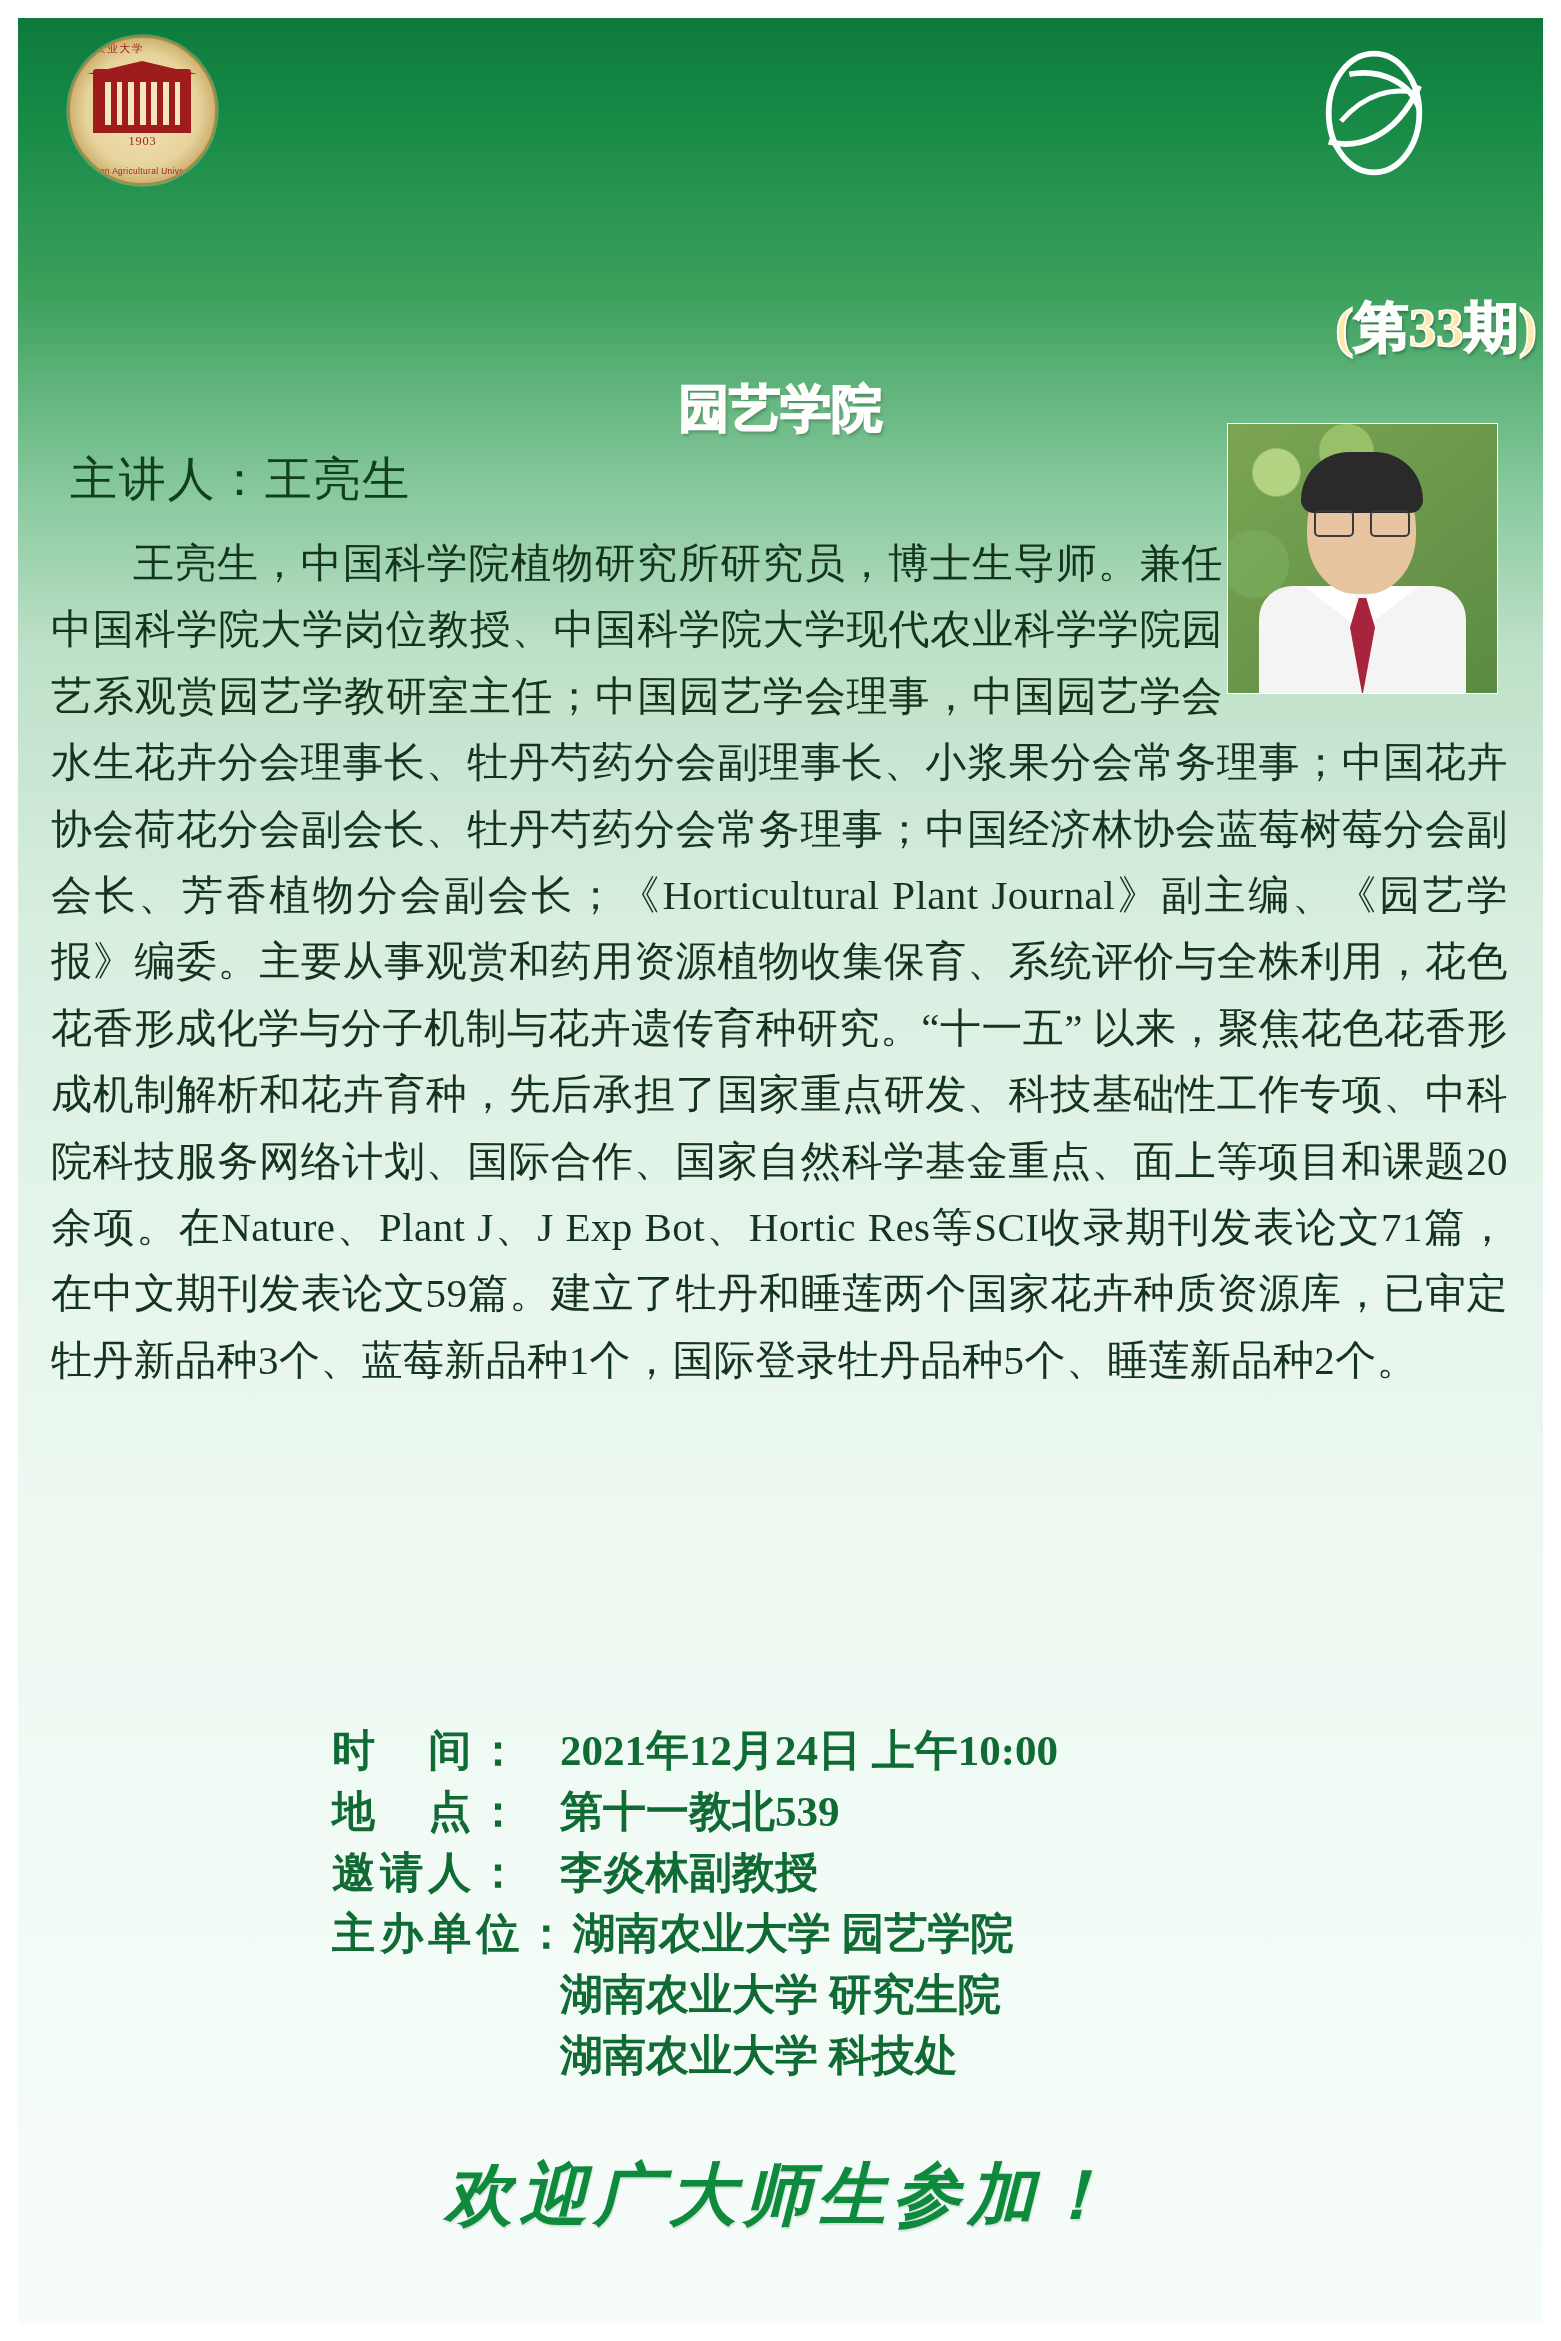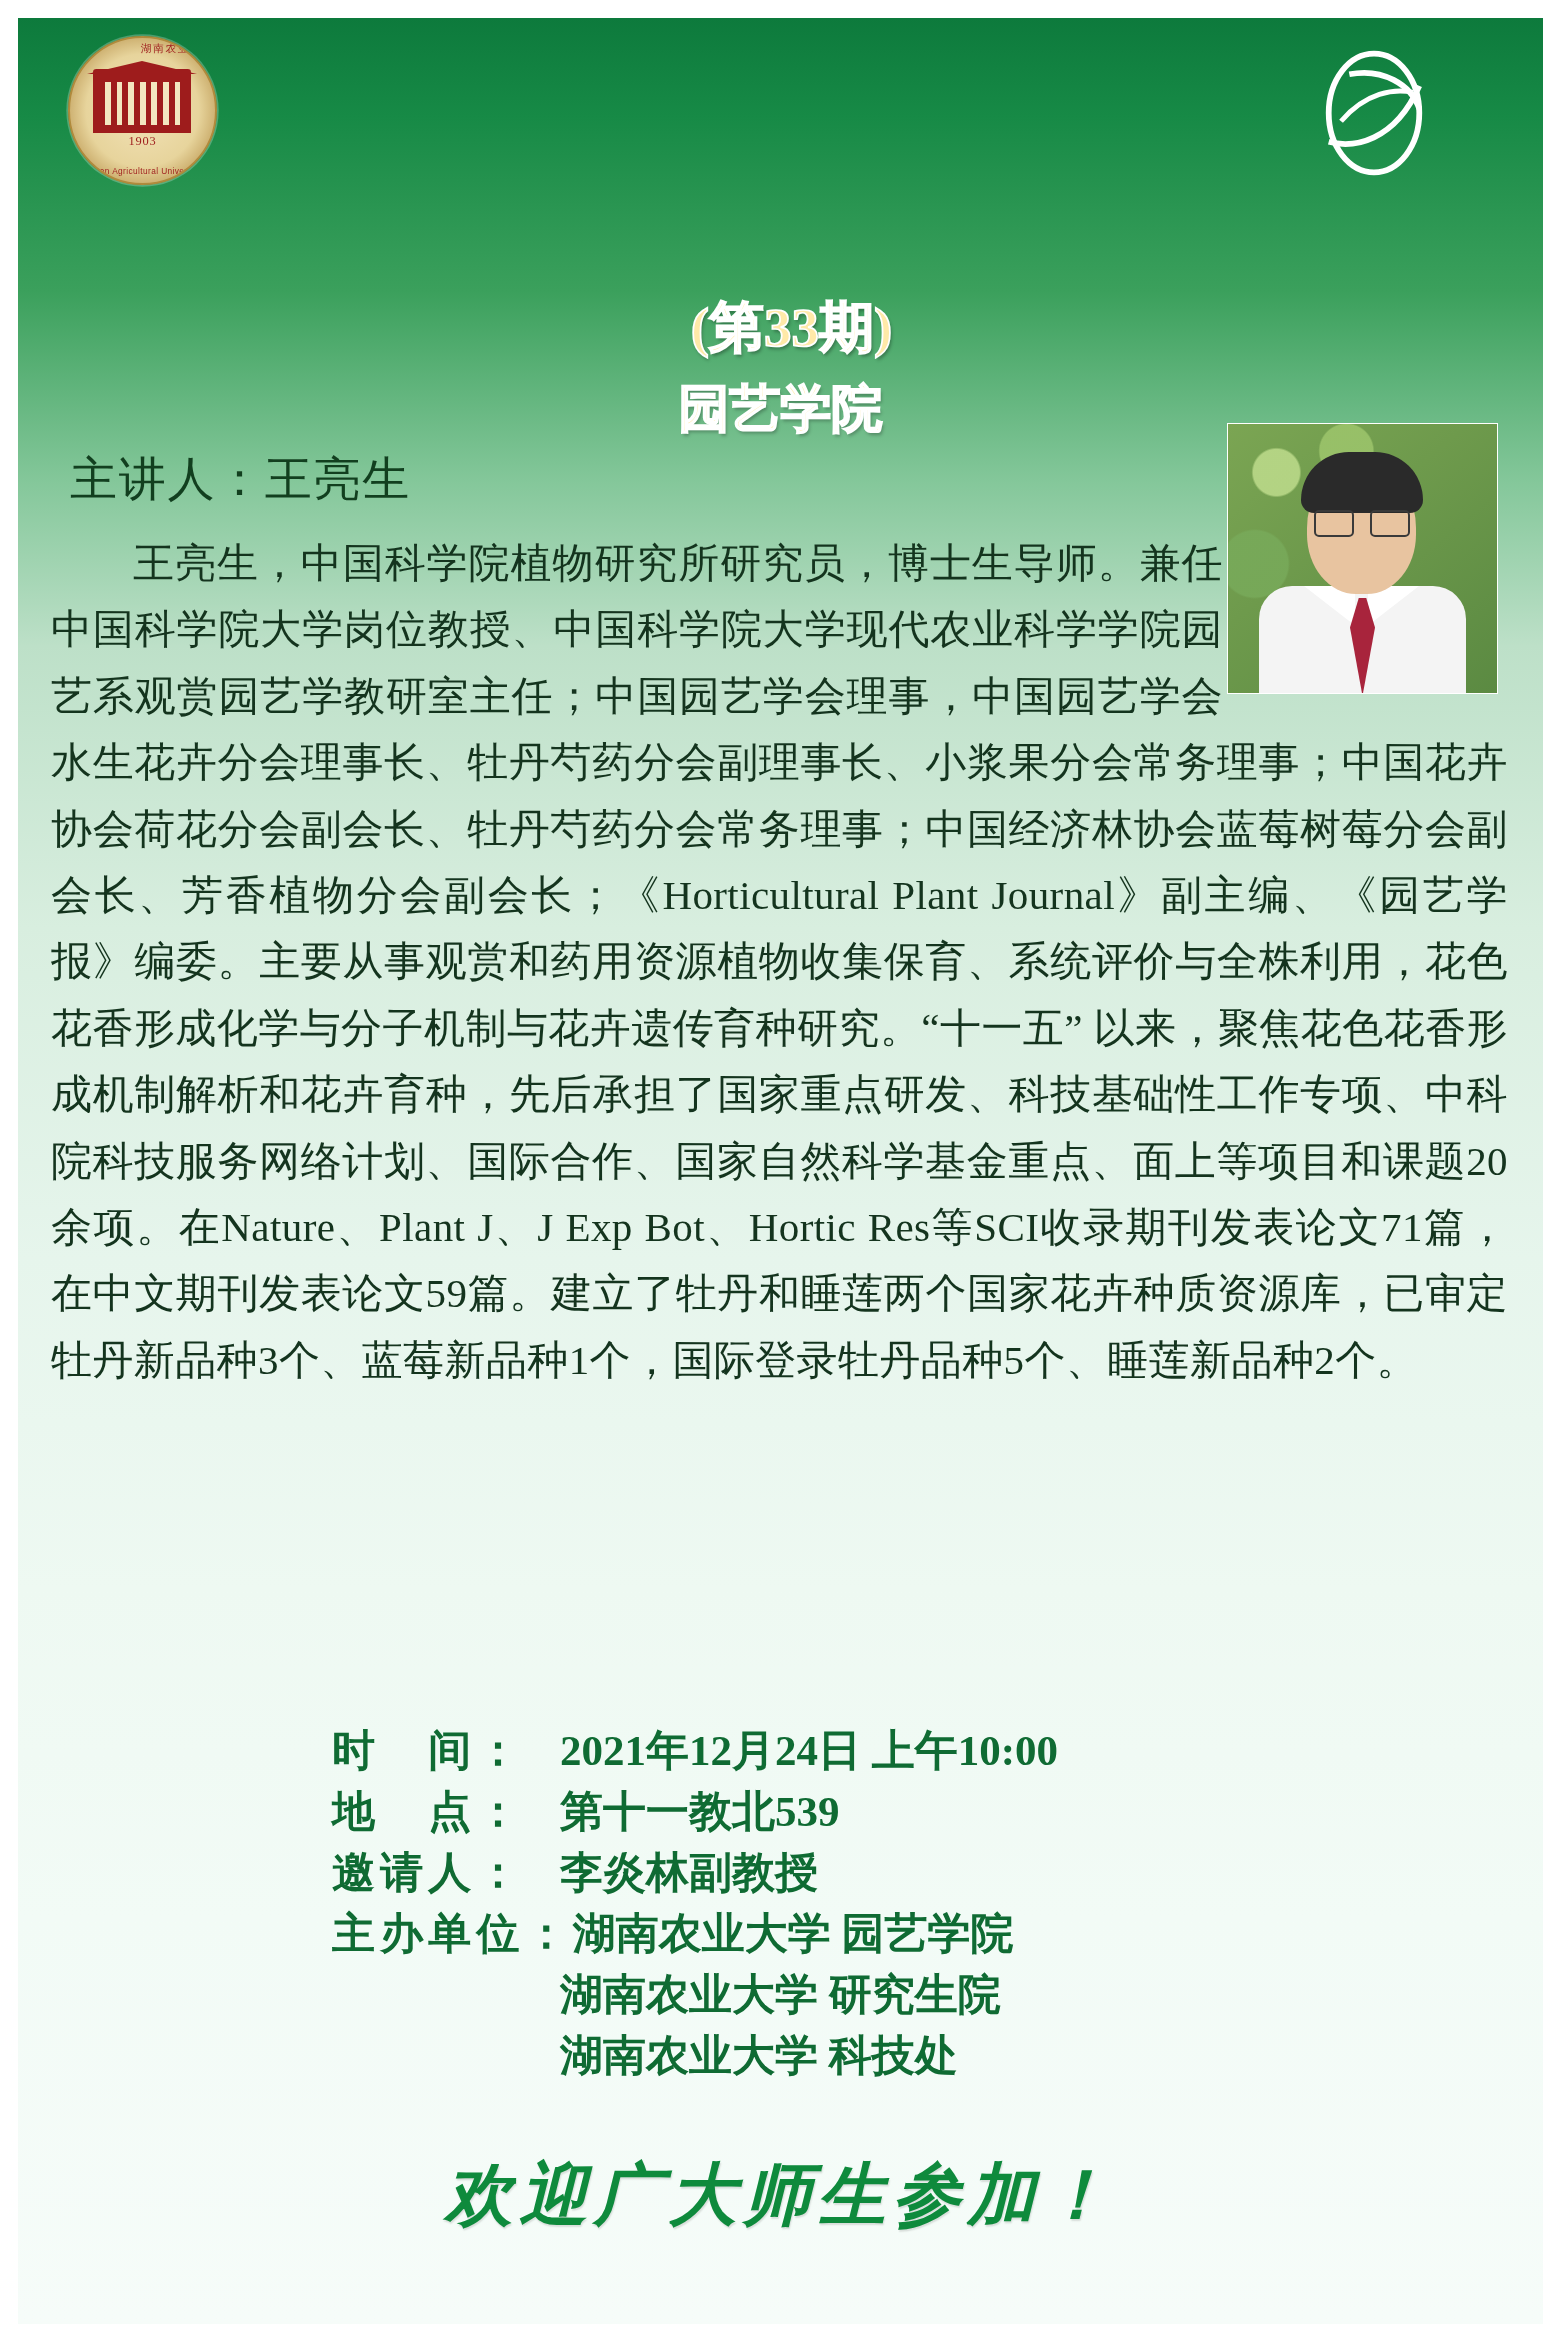--- a/index.html
+++ b/index.html
@@ -95,21 +95,21 @@
     text-align: center;
     font-size: 12.4px;
     color: #9e1c1c;
     letter-spacing: 0.8px;
     font-family: "Liberation Serif", serif;
   }
   .logo .name-cn {
     position: absolute;
     left: 0; right: 0;
     top: 4.1px;
-    text-align: right;
+    text-align: left;
     font-size: 10.7px;
     color: #9e1c1c;
     letter-spacing: 1.7px;
   }
   .logo .name-en {
     position: absolute;
     left: 0; right: 0;
     bottom: 6.6px;
     text-align: center;
     font-size: 8.3px;
@@ -145,21 +145,21 @@
     letter-spacing: 2.5px;
     font-family: "Liberation Serif", serif;
     color: #8fe36a;
     -webkit-text-stroke: 2.5px #ffffff;
     text-shadow: 1.7px 3.3px 4.1px rgba(0,0,0,0.35);
   }
   .title-issue {
     position: absolute;
     left: 0; right: 6px;
     top: 273px;
-    text-align: center;
+    text-align: right;
     font-size: 55px;
     font-weight: bold;
     font-family: "Liberation Serif", serif;
     color: #ffe9a8;
     -webkit-text-stroke: 1.7px #ffffff;
     text-shadow: 1.7px 2.5px 3.3px rgba(0,0,0,0.3);
     margin-left: 28px;
   }
   .title-sub {
     position: absolute;

